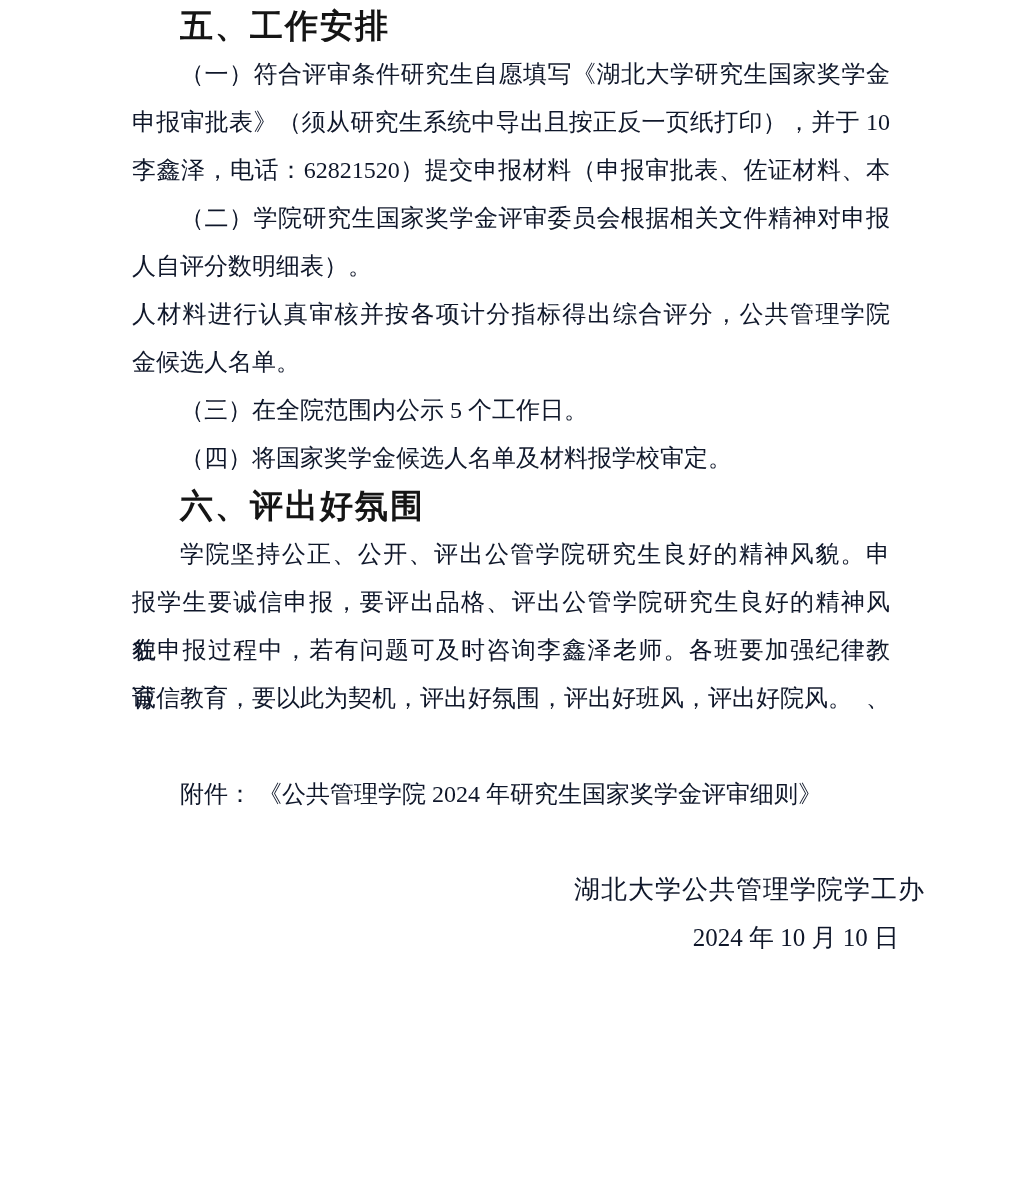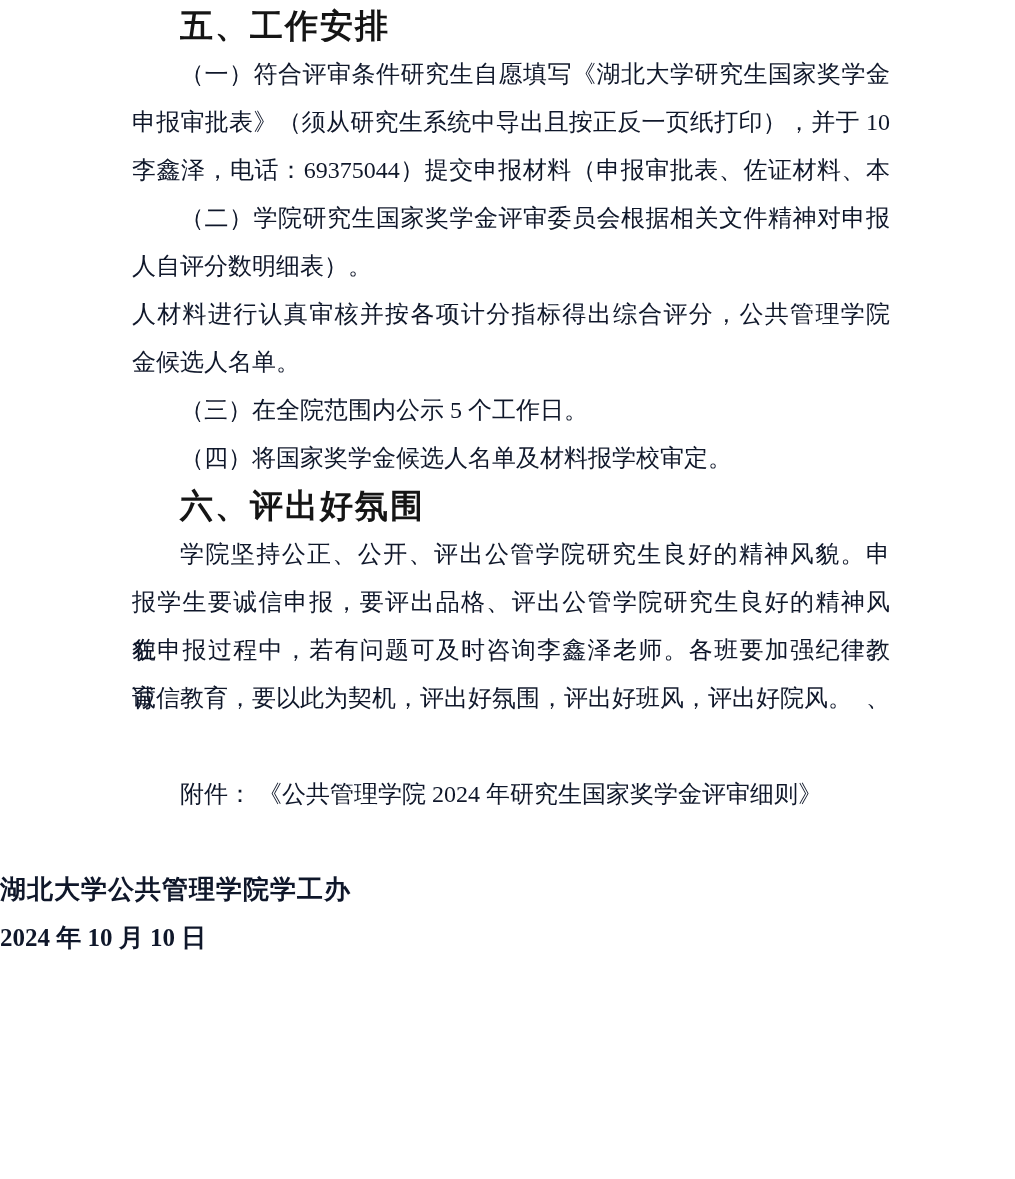--- a/index.html
+++ b/index.html
@@ -35,42 +35,41 @@
     font-family: "Liberation Sans", "DejaVu Sans", sans-serif;
     font-weight: bold;
     font-size: 33px;
     letter-spacing: 2px;
     color: #151515;
   }
   .line.spacer {  }
   .line.signature, .line.date {
     margin-left: 0;
     width: 100%;
-    text-align: left;
-    font-weight: bold;
+    text-align: right;
   }
   .line.signature {
     font-size: 26px;
     letter-spacing: 1px;
     padding-right: 90px;
   }
   .line.date {
     font-size: 25px;
-    padding-right: 60px;
+    padding-right: 116px;
   }
 </style>
 </head>
 <body>
 
 <div class="page" style="background: rgb(255, 255, 255); color: rgb(31, 31, 31);">
   <div class="doc">
       <div class="line heading indent">五、工作安排</div>
       <div class="line body indent justify">（一）符合评审条件研究生自愿填写《湖北大学研究生国家奖学金</div>
       <div class="line body justify">申报审批表》（须从研究生系统中导出且按正反一页纸打印），并于 10</div>
-      <div class="line body justify">李鑫泽，电话：69375044）提交申报材料（申报审批表、佐证材料、本</div>
+      <div class="line body justify">李鑫泽，电话：62821520）提交申报材料（申报审批表、佐证材料、本</div>
       <div class="line body indent justify">（二）学院研究生国家奖学金评审委员会根据相关文件精神对申报</div>
       <div class="line body">人自评分数明细表）。</div>
       <div class="line body justify">人材料进行认真审核并按各项计分指标得出综合评分，公共管理学院</div>
       <div class="line body">金候选人名单。</div>
       <div class="line body indent">（三）在全院范围内公示 5 个工作日。</div>
       <div class="line body indent">（四）将国家奖学金候选人名单及材料报学校审定。</div>
       <div class="line heading indent">六、评出好氛围</div>
       <div class="line body indent justify">学院坚持公正、公开、评出公管学院研究生良好的精神风貌。申</div>
       <div class="line body justify">报学生要诚信申报，要评出品格、评出公管学院研究生良好的精神风貌。</div>
       <div class="line body justify">在申报过程中，若有问题可及时咨询李鑫泽老师。各班要加强纪律教育、</div>

